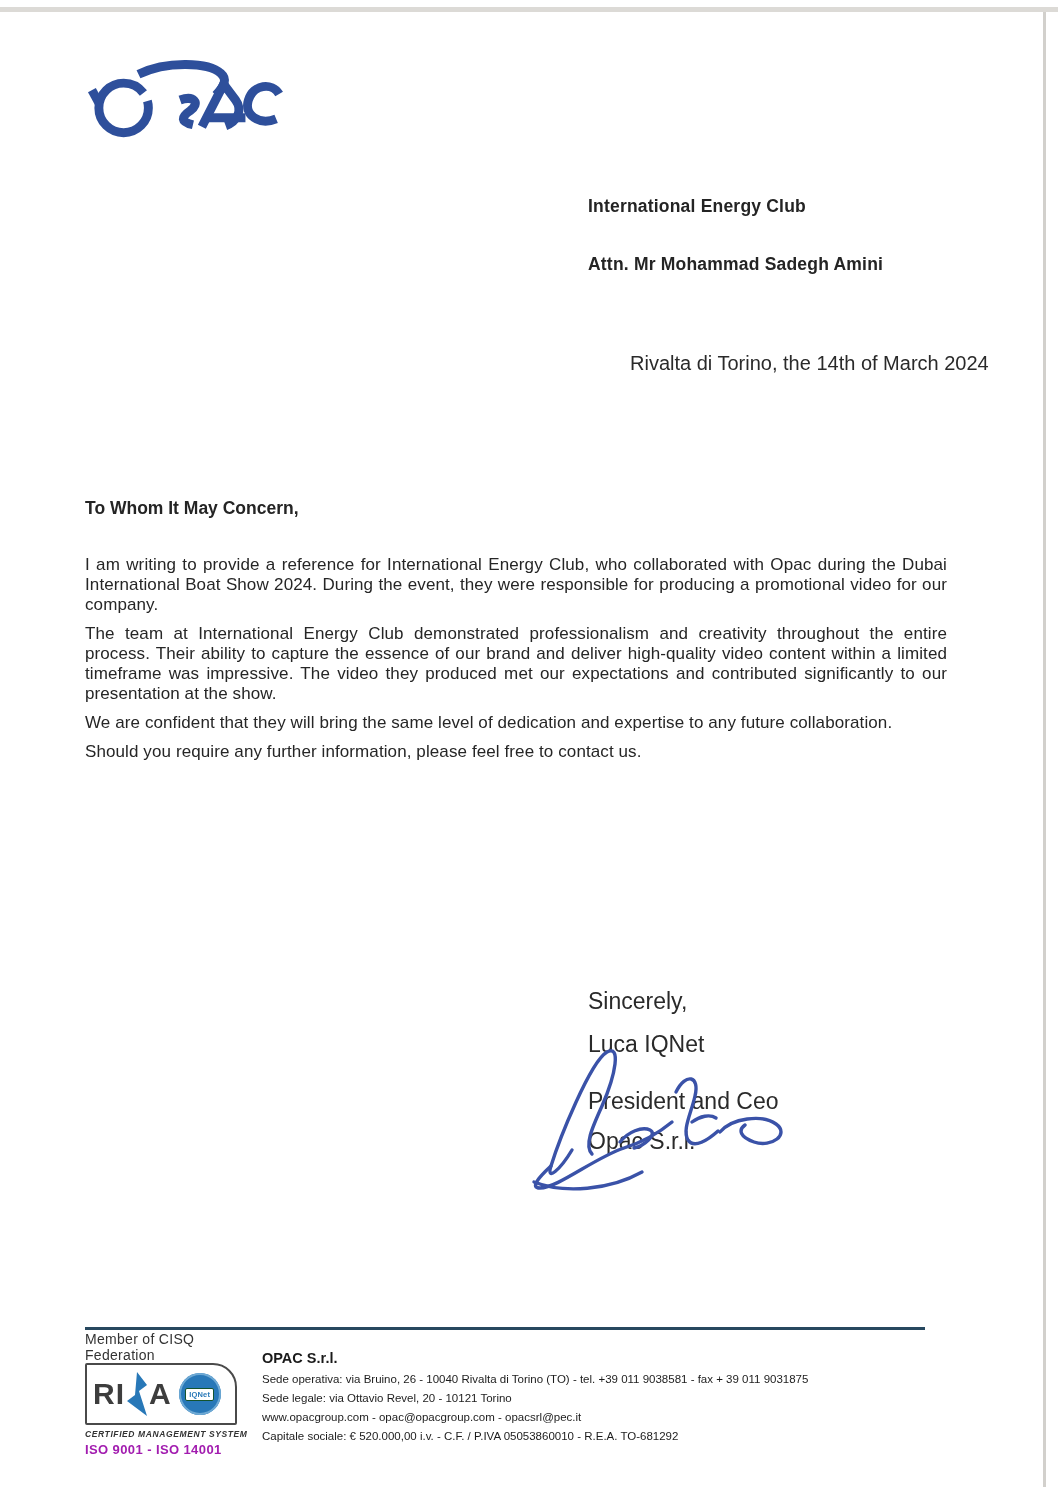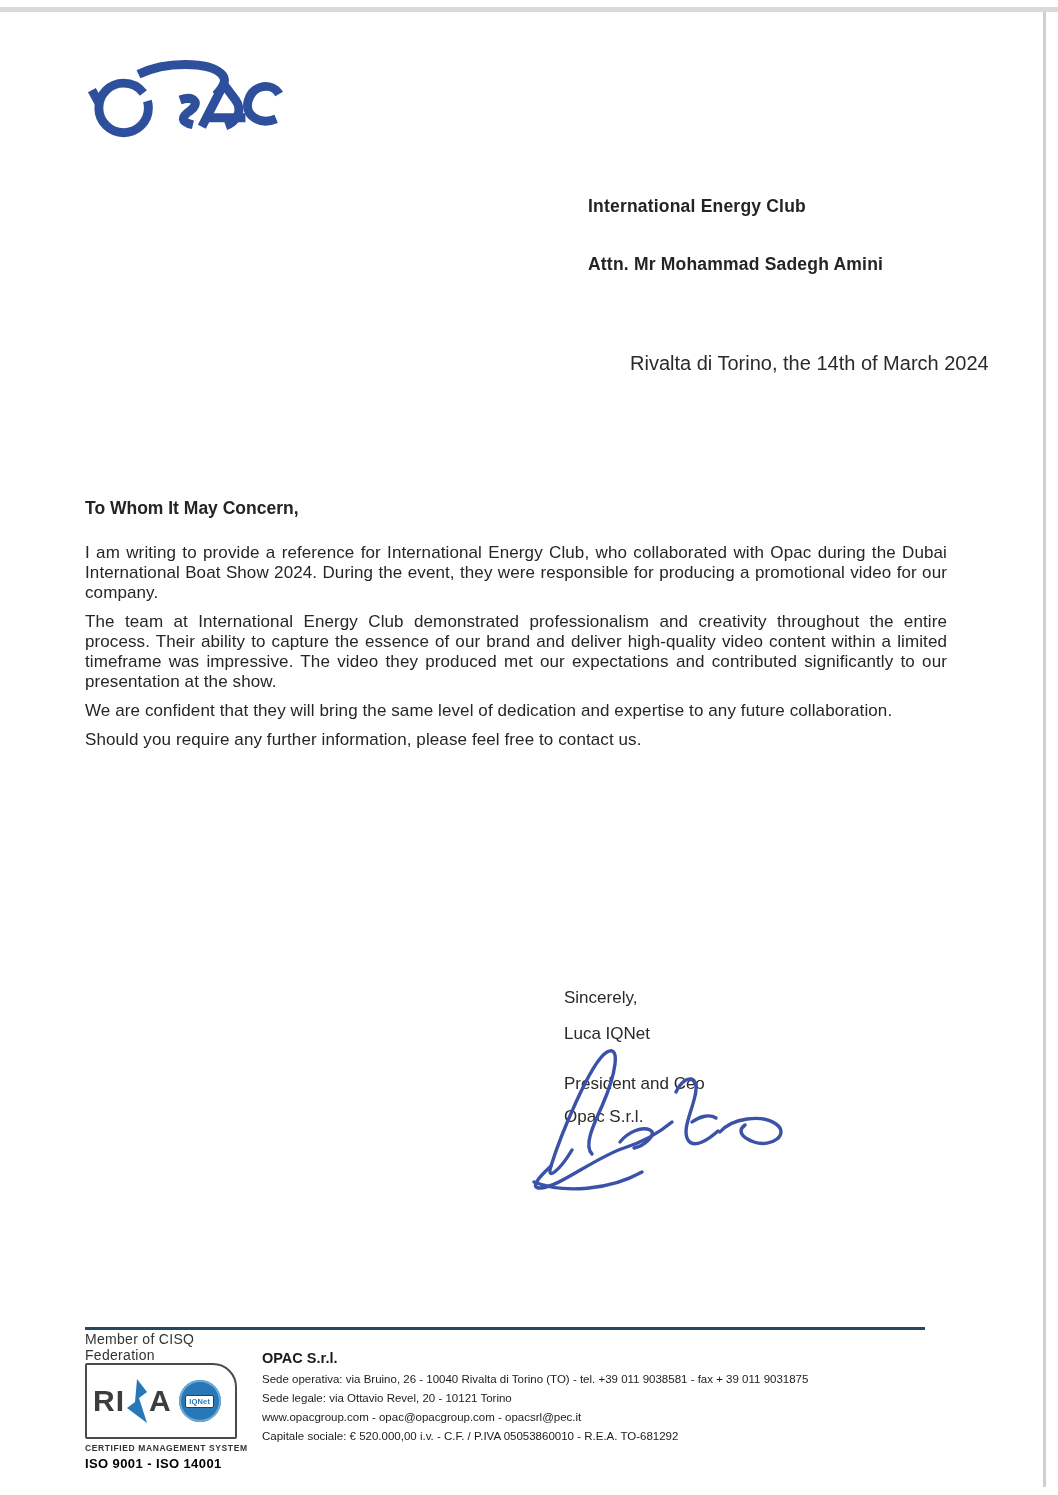--- a/index.html
+++ b/index.html
@@ -16,55 +16,55 @@
   
   .opac-logo { position:absolute; left:84px; top:58px; width:208px; height:84px; }
 
   
   .recipient { position:absolute; left:588px; top:196px; font-weight:bold; font-size:17.5px; color:#242424; }
   .recipient .r-line { margin-bottom:37px; letter-spacing:0.2px; }
   .dateline { position:absolute; left:620px; top:352px; font-size:20px; color:#2a2a2a;margin-left:10px; }
 
   
   .body-block { position:absolute; left:85px; top:498px; width:862px; }
-  .salutation { font-weight:bold; font-size:17.5px; color:#242424; margin-bottom:24px; }
+  .salutation { font-weight:bold; font-size:17.5px; color:#242424; margin-bottom:36px; }
   .body-block p {
     font-size:17px; line-height:20px; text-align:justify;
     color:#262626; margin:0 0 9px 0; letter-spacing:0.1px;
   }
 
   
-  .closing { position:absolute; left:564px; top:988px; font-size:17px; color:#2a2a2a; }
+  .closing { position:absolute; left:588px; top:988px; font-size:23px; color:#2a2a2a; }
   .closing .c-sincerely { margin-bottom:16px; }
   .closing .c-name { margin-bottom:30px; }
   .closing .c-title { margin-bottom:13px; }
   .signature { position:absolute; left:524px; top:1030px; width:280px; height:165px; }
 
   
   .footer-divider { position:absolute; left:85px; top:1327px; width:840px; height:3px; background:#27485f; }
   .footer-rina { position:absolute; left:85px; top:1331px; width:168px; }
   .member-text { font-size:14px; font-weight:normal; color:#333; letter-spacing:0.3px; margin-bottom:0; }
   .rina-box {
-    width:152px; height:76px; border:2px solid #4a4a4a;
+    width:152px; height:62px; border:2px solid #4a4a4a;
     border-radius:2px 24px 2px 2px; background:#fff;
     display:flex; align-items:center; padding:0 6px; gap:1px;
   }
   .rina-letters { font-weight:800; font-size:30px; color:#3d3d3d; letter-spacing:1px; line-height:1; }
   .rina-n { width:20px; height:44px; margin:0 1px; }
   .iqnet-badge {
     width:42px; height:42px; border-radius:50%; background:#2878b8; margin-left:6px;
     display:flex; align-items:center; justify-content:center; flex:0 0 auto;
     box-shadow: inset 0 0 0 2px #6ea9d4;
   }
   .iqnet-inner {
     background:#fff; border:1px solid #14532d; border-radius:2px;
     font-size:7.5px; font-weight:bold; color:#2878b8; padding:1px 3px; letter-spacing:0.2px;
   }
-  .certified-text { margin-top:4px; font-size:8.5px; font-weight:bold; color:#333; letter-spacing:0.6px; }
-  .iso-text { margin-top:3px; font-size:13px; font-weight:bold; color:#000000; letter-spacing:0.4px; }
+  .certified-text { margin-top:4px; font-size:8.5px; font-weight:bold; color:#333; letter-spacing:0.6px;font-style:italic; }
+  .iso-text { margin-top:3px; font-size:13px; font-weight:bold; color:#a21caf; letter-spacing:0.4px; }
 
   .footer-info { position:absolute; left:262px; top:1350px; width:570px; }
   .company-name { font-size:14.5px; font-weight:bold; color:#1a1a1a; margin-bottom:4px; }
   .footer-line { font-size:11.5px; color:#1c1c1c; line-height:19px; white-space:nowrap; }
 </style>
 </head>
 <body>
 
 <div class="page">
   <div class="scan-top"></div>

